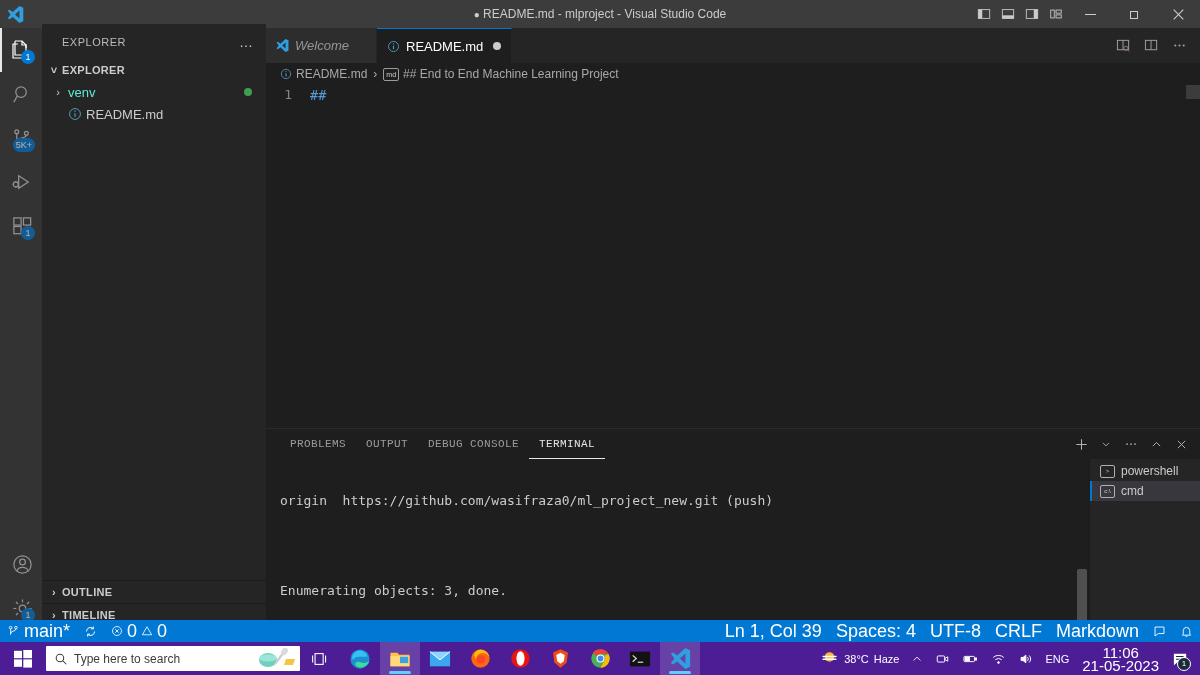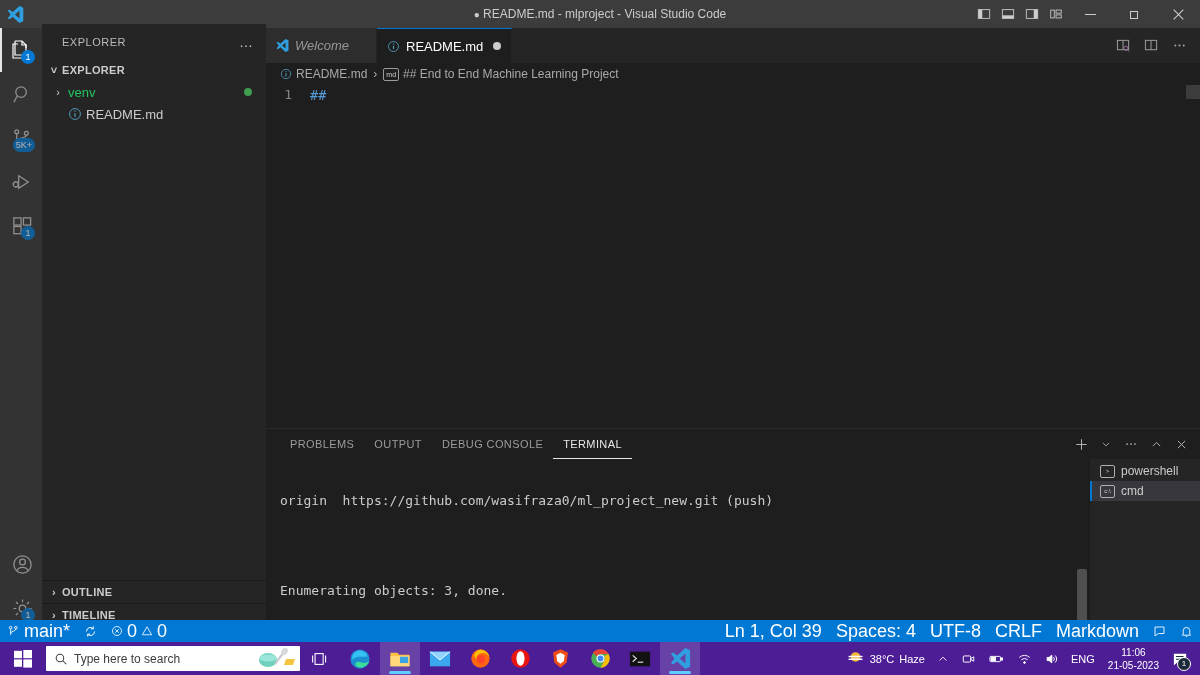--- a/index.html
+++ b/index.html
@@ -65,21 +65,21 @@
   .sb-section-title{
     height:22px;display:flex;align-items:center;font-size:11px;font-weight:bold;
     color:#cccccc;padding-left:4px;letter-spacing:.3px;
   }
   .twisty{width:16px;text-align:center;font-size:11px;color:#cccccc;display:inline-block;}
   .tree-row{
     height:22px;display:flex;align-items:center;font-size:13px;color:#cccccc;
     padding-left:8px;position:relative;
   }
   .tree-label{margin-left:2px;}
-  .folder-green{color:#22c55e;}
+  .folder-green{color:#5eead4;}
   .git-dot{
     position:absolute;right:14px;width:8px;height:8px;border-radius:50%;background:#3f9e52;
   }
   .md-ico{display:inline-flex;align-items:center;justify-content:center;width:18px;}
   .sb-bottom{position:absolute;bottom:0;left:0;width:224px;}
   .sb-collapsed{
     height:22px;display:flex;align-items:center;font-size:11px;font-weight:bold;
     color:#cccccc;border-top:1px solid #1b1b1b;padding-left:4px;letter-spacing:.3px;
   }
 
@@ -127,21 +127,21 @@
   .editor-scroll-top{
     position:absolute;right:0;top:0;width:14px;height:14px;background:#424242;opacity:.85;
   }
 
   
   .panel{
     position:absolute;left:266px;top:428px;width:934px;height:202px;background:#1e1e1e;
     border-top:1px solid #2b2b2b;
   }
   .panel-tabs{
-    height:30px;display:flex;align-items:center;padding-left:14px;gap:0;position:relative;
+    height:30px;display:flex;align-items:center;padding-left:14px;gap:0;position:relative;font-family:Liberation Mono, monospace;
   }
   .ptab{
     font-size:11px;color:#9c9c9c;padding:0 10px;height:30px;line-height:30px;letter-spacing:.4px;
   }
   .ptab.active{color:#e7e7e7;border-bottom:1px solid #e7e7e7;box-sizing:border-box;}
   .panel-actions{
     position:absolute;right:8px;top:0;height:30px;display:flex;align-items:center;gap:3px;
   }
   .pact{width:22px;height:22px;display:flex;align-items:center;justify-content:center;opacity:.85;}
 
@@ -196,21 +196,21 @@
   .tb-icon.active{background:rgba(255,255,255,.16);}
   .tb-underline{
     position:absolute;bottom:1px;left:9px;width:22px;height:3px;background:#60cdff;border-radius:2px;
   }
   .tray{
     margin-left:auto;display:flex;align-items:center;gap:2px;padding-right:6px;color:#ffffff;font-size:11px;
   }
   .tray-item{height:33px;display:flex;align-items:center;gap:5px;padding:0 5px;}
   .clock{
     display:flex;flex-direction:column;align-items:center;justify-content:space-between;
-    font-size:10px;line-height:13px;padding:0 6px;
+    font-size:15px;line-height:13px;padding:0 6px;
   }
   .notif-badge{
     position:absolute;right:3px;bottom:4px;width:12px;height:12px;border-radius:50%;
     background:#1b2a38;border:1px solid #ffffff;color:#fff;font-size:8px;line-height:11px;text-align:center;
   }
 </style>
 </head>
 <body>
 
 <div class="app">

